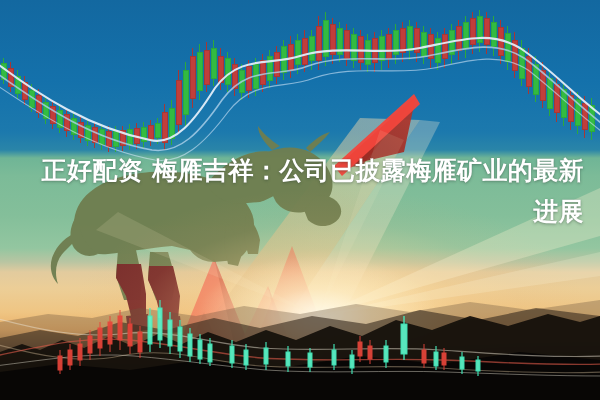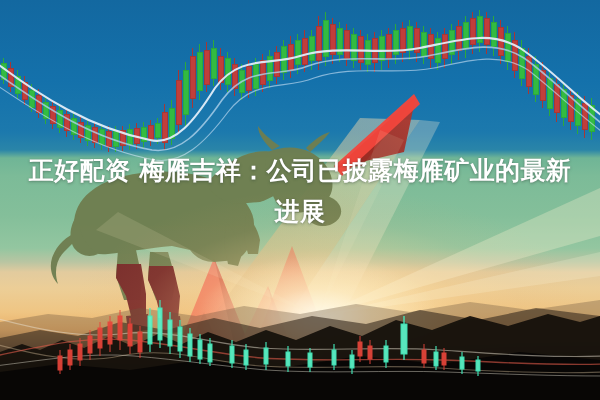--- a/index.html
+++ b/index.html
@@ -55,21 +55,21 @@
       rgba(255,235,190,0) 100%);
   }
 
   svg.layer { display:block; }
 
   
   #headline {
     position:absolute;
     left:0; top:150px;
     width:600px;
-    text-align:center;
+    text-align:right;
     color:#ffffff;
     font-family:"DejaVu Sans", sans-serif;
     font-weight:bold;
     font-size:25px;
     line-height:41px;
     letter-spacing:0.4px;
     text-shadow:0 1px 3px rgba(40,60,50,0.42), 0 0 1px rgba(0,0,0,0.25);
     white-space:pre-line;
     padding:0 16px;
   }

